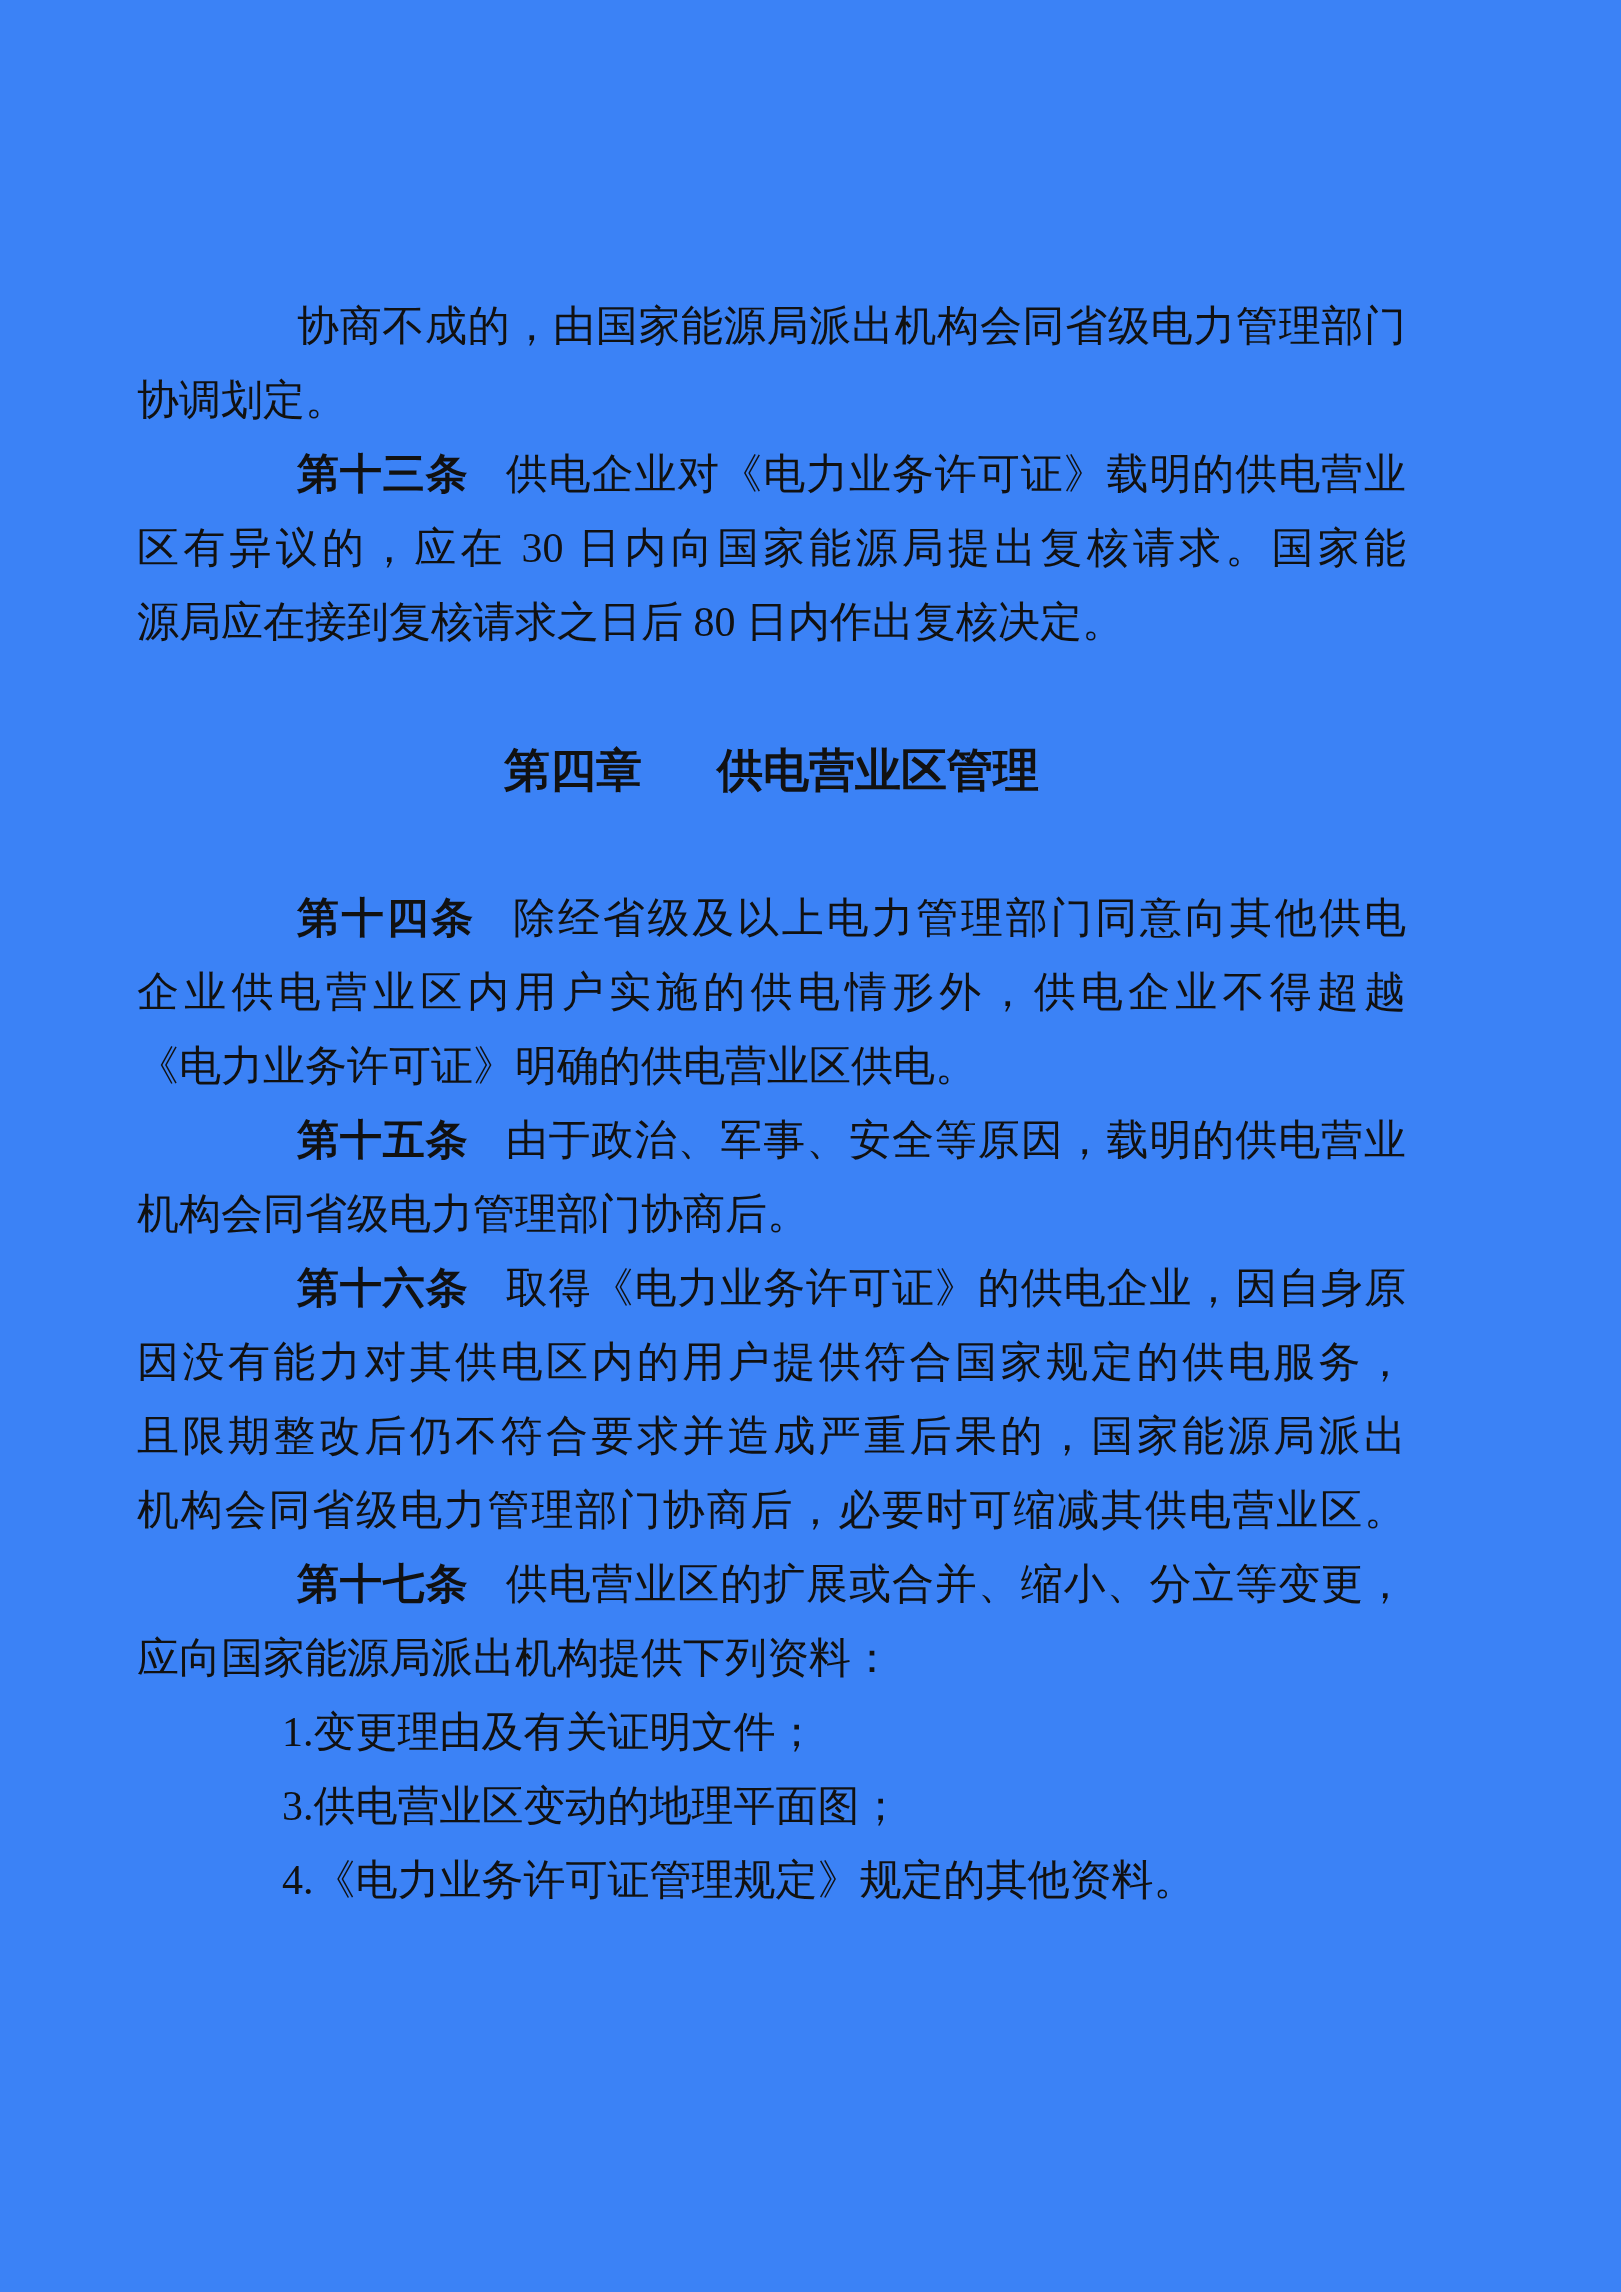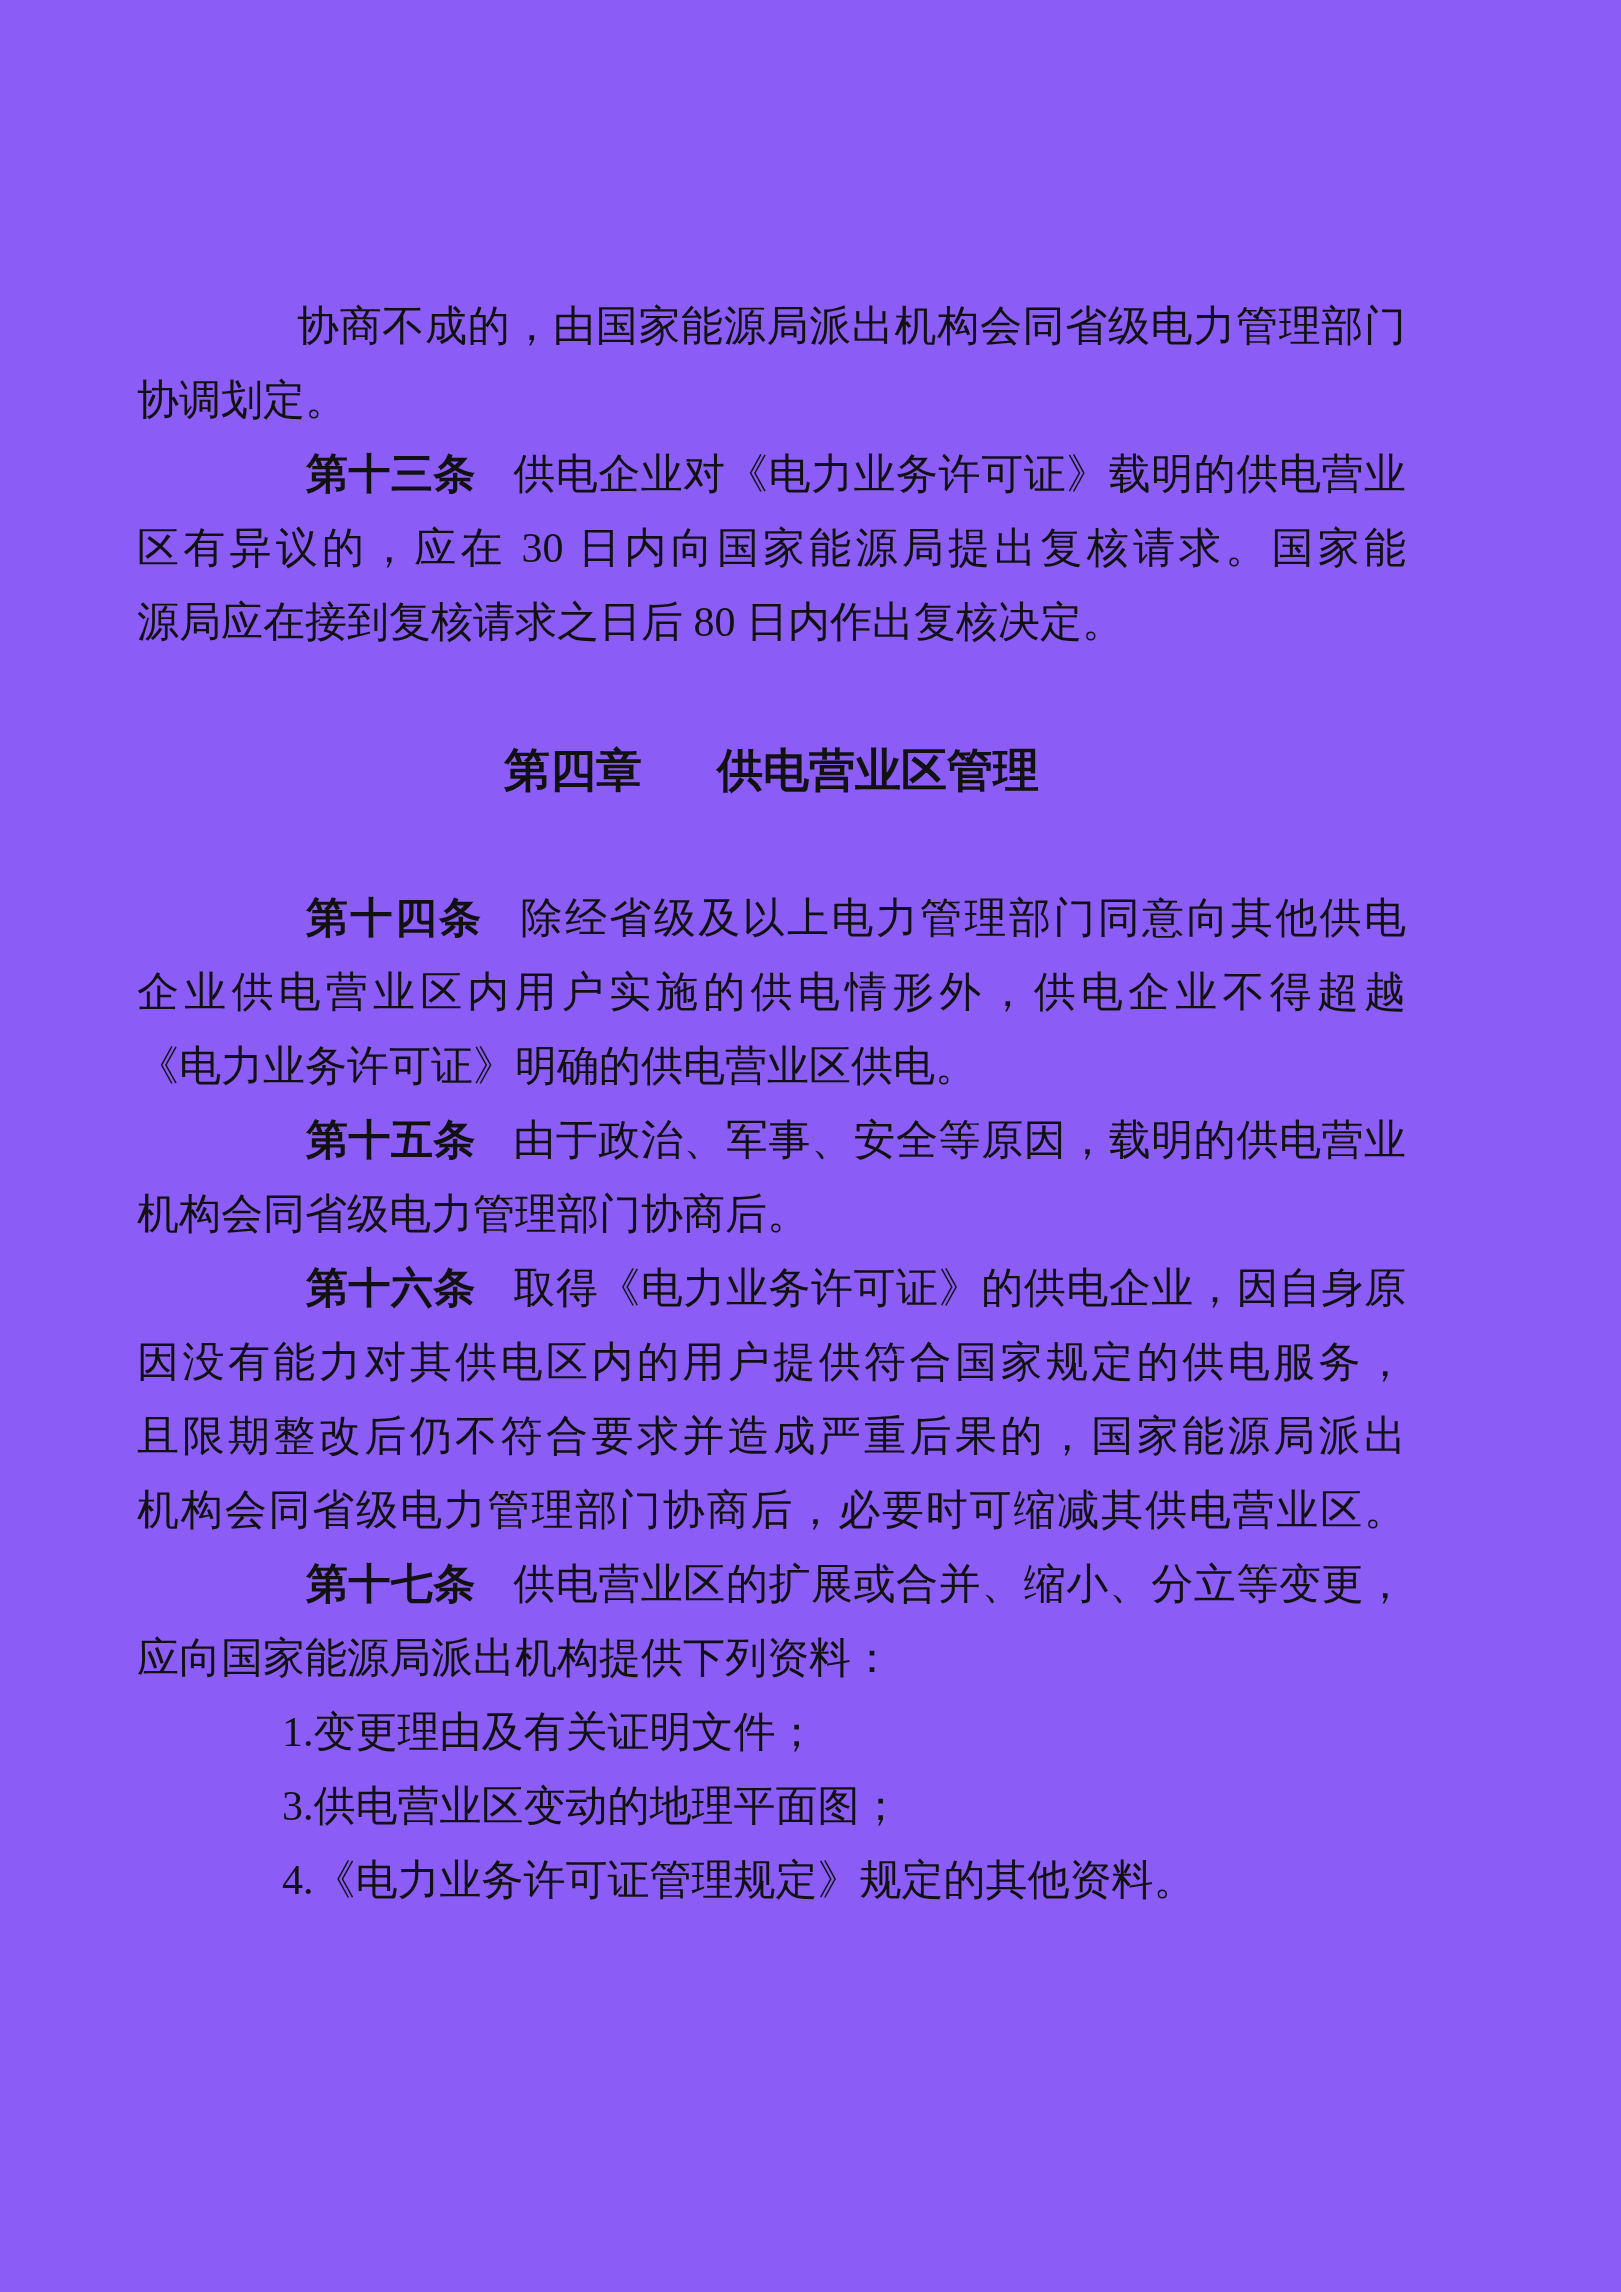--- a/index.html
+++ b/index.html
@@ -1,19 +1,19 @@
 <!DOCTYPE html>
 <html lang="zh"><head>
 <meta charset="utf-8">
 <style>
   html,body{margin:0;padding:0;background:#e8e8e8;}
   .page{
     position:relative;
     width:1621px;height:2293px;
-    background:#8b5cf6;
+    background:#3b82f6;
     color:#111111;
     font-family:"Liberation Serif","DejaVu Serif",serif;
     overflow:hidden;
   }
   .content{
     position:absolute;
     left:137px;top:289px;
     width:1269px;
   }
   .ln{
@@ -27,21 +27,20 @@
     text-align:justify;
     text-justify:inter-character;
     text-align-last:justify;
   }
   .indent{ text-indent:160px; }
   .list{ text-indent:145px; }
   .art{
     font-family:"Liberation Sans","DejaVu Sans",sans-serif;
     font-weight:700;
     margin-right:37px;
-    margin-left:9px;
   }
   .chapter{
     text-align:center;
     text-indent:0;
     margin:74px 0;
     height:74px;
     line-height:74px;
   }
   .hei{
     font-family:"Liberation Sans","DejaVu Sans",sans-serif;

